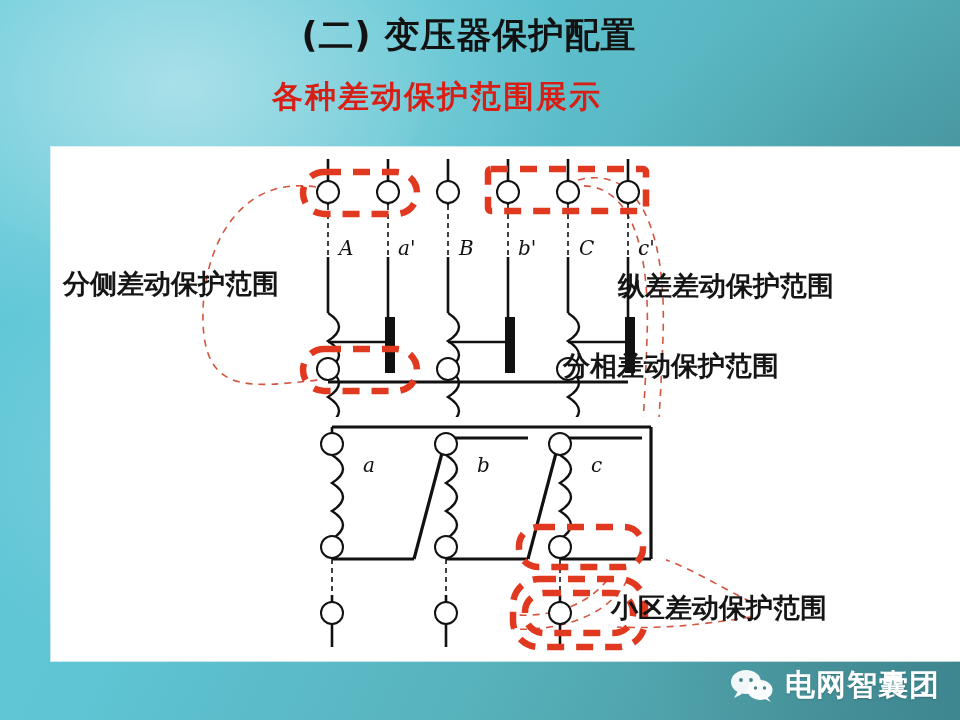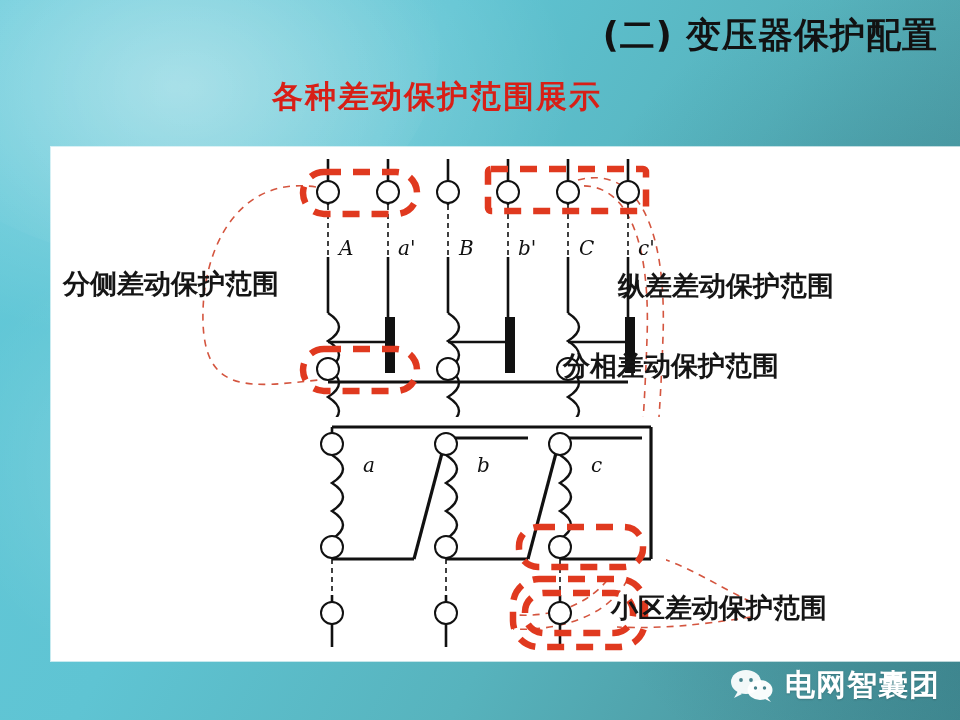--- a/index.html
+++ b/index.html
@@ -16,21 +16,21 @@
   }
   
   .swoosh{position:absolute;pointer-events:none;}
   #sw1{left:-120px;top:-170px;width:560px;height:430px;border-radius:50%;
        background:radial-gradient(ellipse at 55% 60%, rgba(255,255,255,.22), rgba(255,255,255,0) 62%);}
   #sw2{left:-60px;top:250px;width:330px;height:430px;border-radius:50%;
        background:radial-gradient(ellipse at 50% 50%, rgba(255,255,255,.13), rgba(255,255,255,0) 64%);}
 
   
   #title{
-    position:absolute;left:0;right:22px;top:12px;text-align:right;
+    position:absolute;left:0;right:22px;top:12px;text-align:center;
     font-family:"DejaVu Sans","Liberation Sans",sans-serif;
     font-size:35px;font-weight:700;color:#121212;letter-spacing:1px;
     white-space:nowrap;
   }
   #subtitle{
     position:absolute;left:272px;top:76px;
     font-family:Liberation Mono, monospace;
     font-size:31px;font-weight:700;color:#d81f16;letter-spacing:2px;
     white-space:nowrap;
   }

